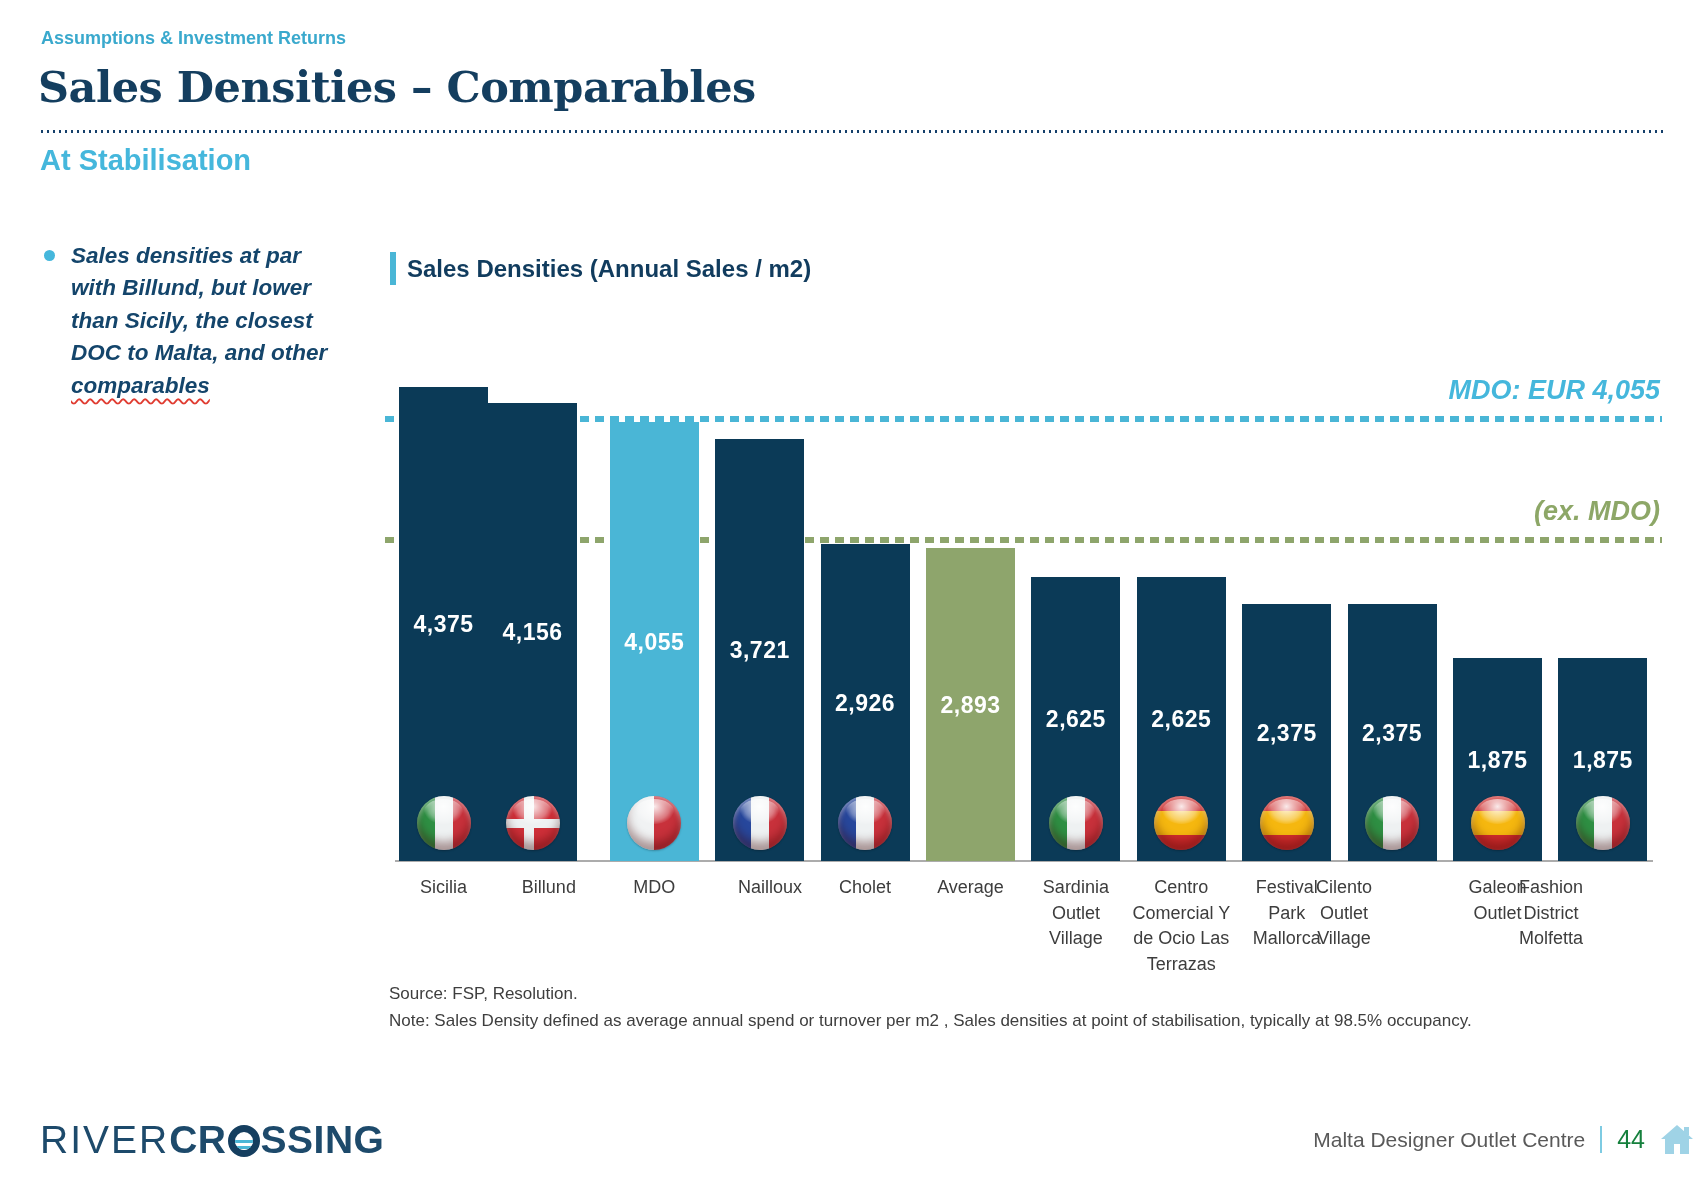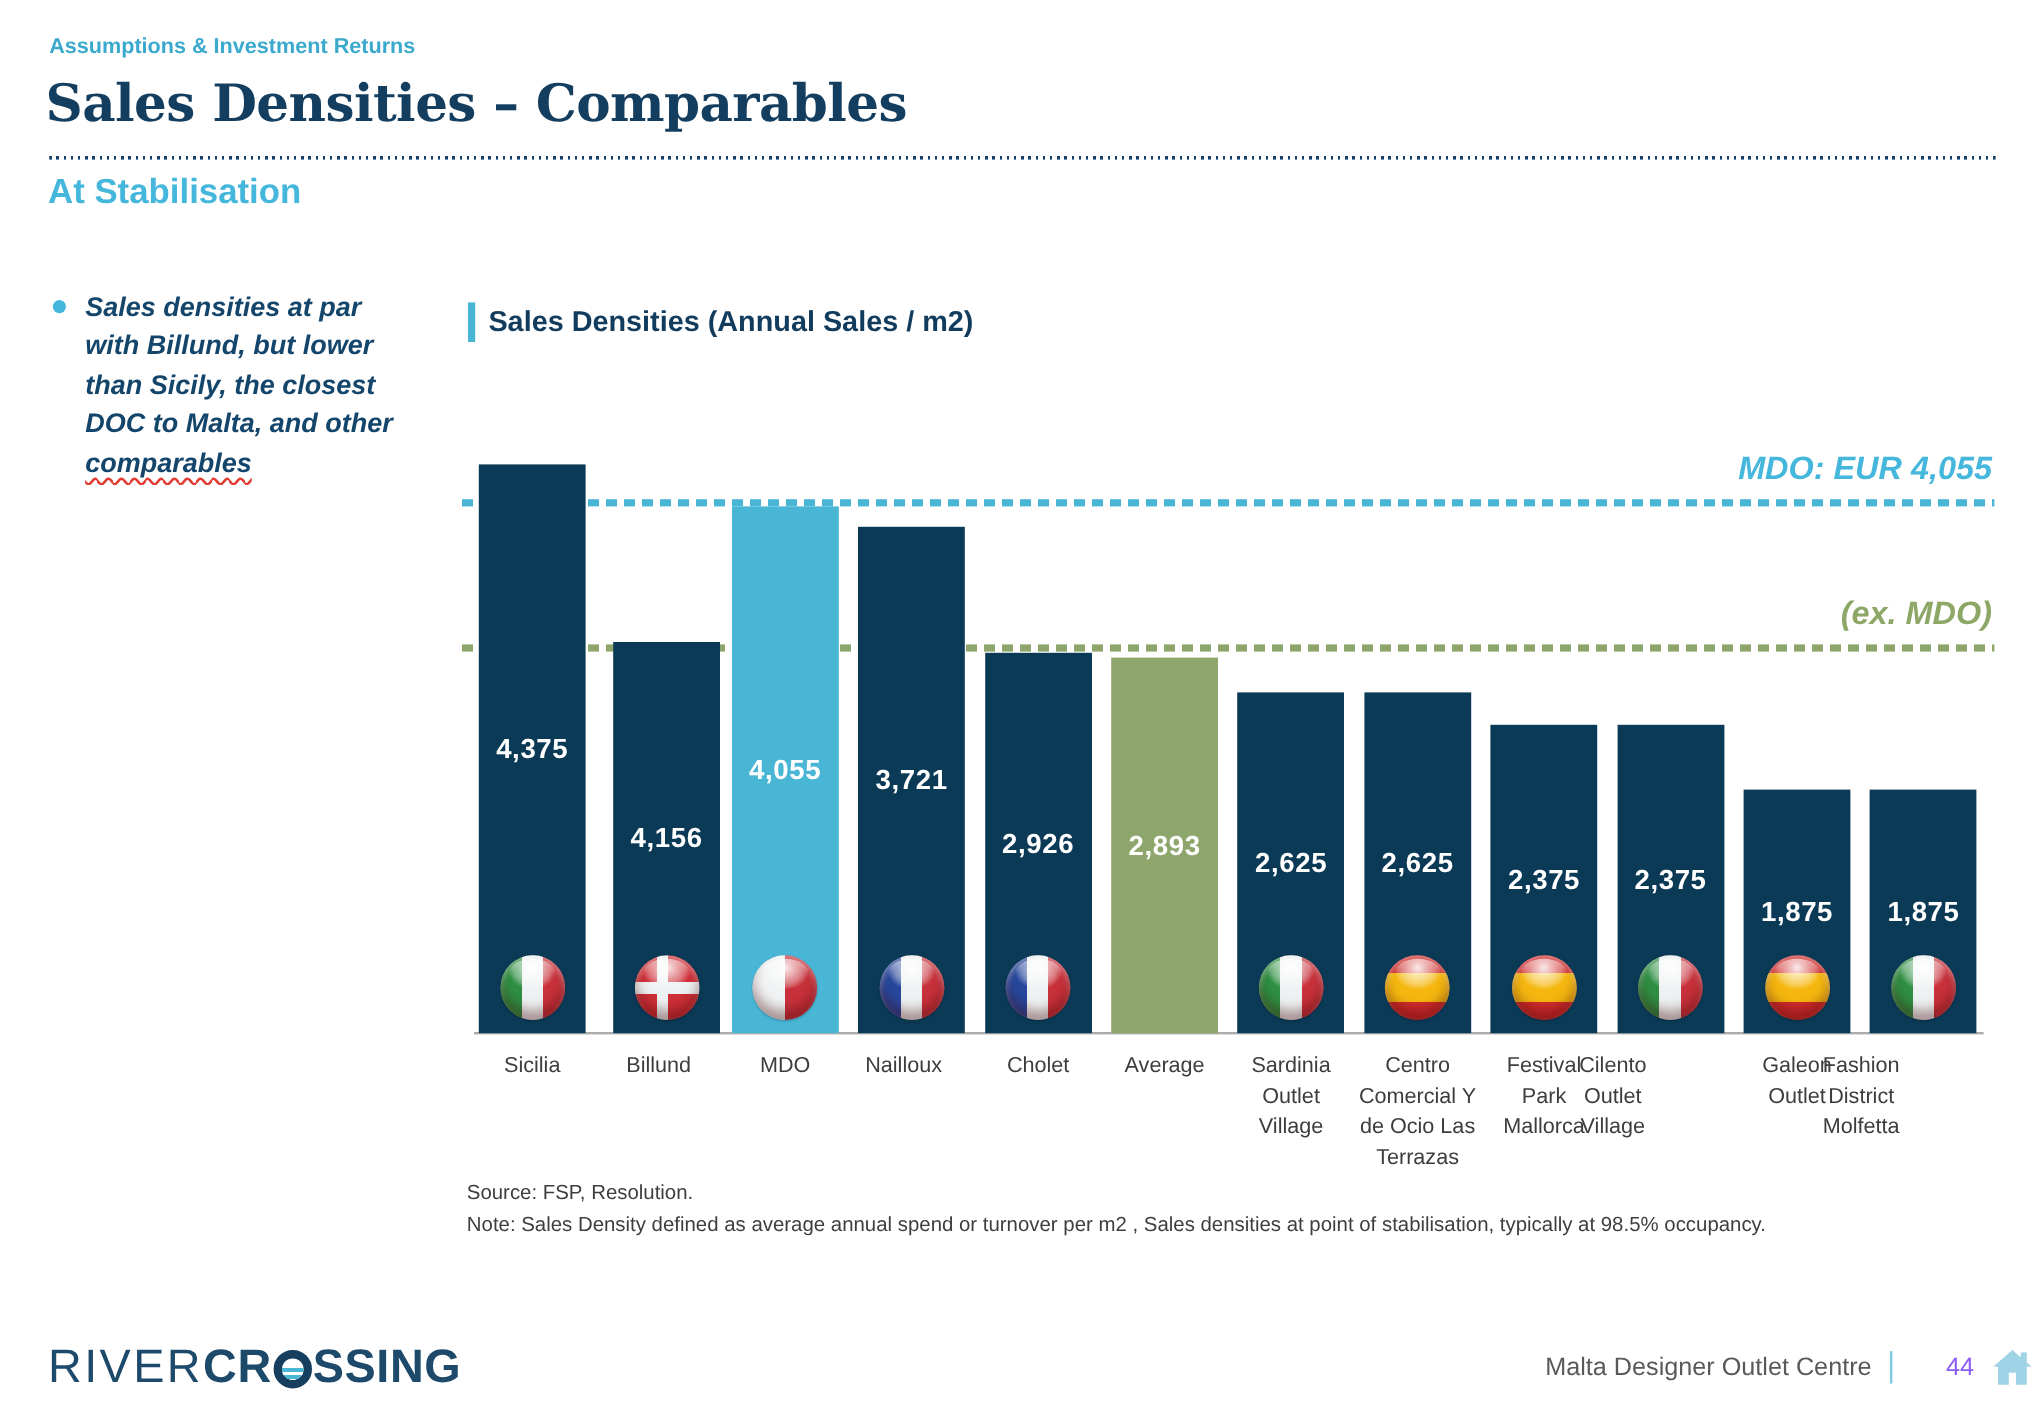--- a/index.html
+++ b/index.html
@@ -80,21 +80,21 @@
     display:inline-block;width:18px;height:18px;border:7px solid #153e5f;border-radius:50%;
     position:relative;margin:0 1px;top:1px;overflow:hidden;background:#fff;
   }
   .logo-o::after{
     content:"";position:absolute;left:-4px;right:-4px;bottom:-2px;height:12px;
     background:repeating-linear-gradient(180deg,#4ab6d6 0 3px,#ffffff 3px 6px);
   }
   .footer-right{position:absolute;right:8px;top:1124px;display:flex;align-items:center;gap:15px;}
   .footer-doc{font-size:21px;color:#595959;}
   .footer-sep{width:2px;height:27px;background:#7ecbe2;}
-  .footer-page{font-size:21px;color:#8b5cf6;margin-left:30px;}
+  .footer-page{font-size:25px;color:#15803d;}
 </style>
 </head>
 <body>
 
 <div class="eyebrow">Assumptions &amp; Investment Returns</div>
 <h1 class="slide-title" style="margin:0;">Sales Densities – Comparables</h1>
 <div class="title-rule"></div>
 <div class="subtitle">At Stabilisation</div>
 
 <div class="bullet-row">
@@ -113,35 +113,35 @@
   <div class="ref-label ref-label-mdo" style="bottom: 452px;">MDO: EUR 4,055</div>
   <div class="ref-label ref-label-average" style="bottom: 331px;">
     <div>(ex. MDO)</div>
   </div>
   <div class="axis-baseline"></div>
 <div class="bar" style="left: 14px; height: 474px; background: rgb(11, 58, 87);">
       <div class="bar-value">4,375</div>
       <div class="flag flag-italy"></div>
     </div>
     <div class="cat-label" style="left: 8.5px;">Sicilia</div>
-    <div class="bar" style="left: 126px; height: 326px; background: rgb(11, 58, 87);">
+    <div class="bar" style="left: 103px; height: 458px; background: rgb(11, 58, 87);">
       <div class="bar-value">4,156</div>
       <div class="flag flag-denmark"></div>
     </div>
     <div class="cat-label" style="left: 113.9px;">Billund</div>
     <div class="bar" style="left: 224.8px; height: 439px; background: rgb(74, 182, 214);">
       <div class="bar-value">4,055</div>
       <div class="flag flag-malta"></div>
     </div>
     <div class="cat-label" style="left: 219.3px;">MDO</div>
     <div class="bar" style="left: 330.2px; height: 422px; background: rgb(11, 58, 87);">
       <div class="bar-value">3,721</div>
       <div class="flag flag-france"></div>
     </div>
-    <div class="cat-label" style="left: 318px;">Nailloux</div>
+    <div class="cat-label" style="left: 335px;">Nailloux</div>
     <div class="bar" style="left: 435.6px; height: 317px; background: rgb(11, 58, 87);">
       <div class="bar-value">2,926</div>
       <div class="flag flag-france"></div>
     </div>
     <div class="cat-label" style="left: 430.1px;">Cholet</div>
     <div class="bar" style="left: 541px; height: 313px; background: rgb(142, 165, 108);">
       <div class="bar-value">2,893</div>
     </div>
     <div class="cat-label" style="left: 535.5px;">Average</div>
     <div class="bar" style="left: 646.4px; height: 284px; background: rgb(11, 58, 87);">

